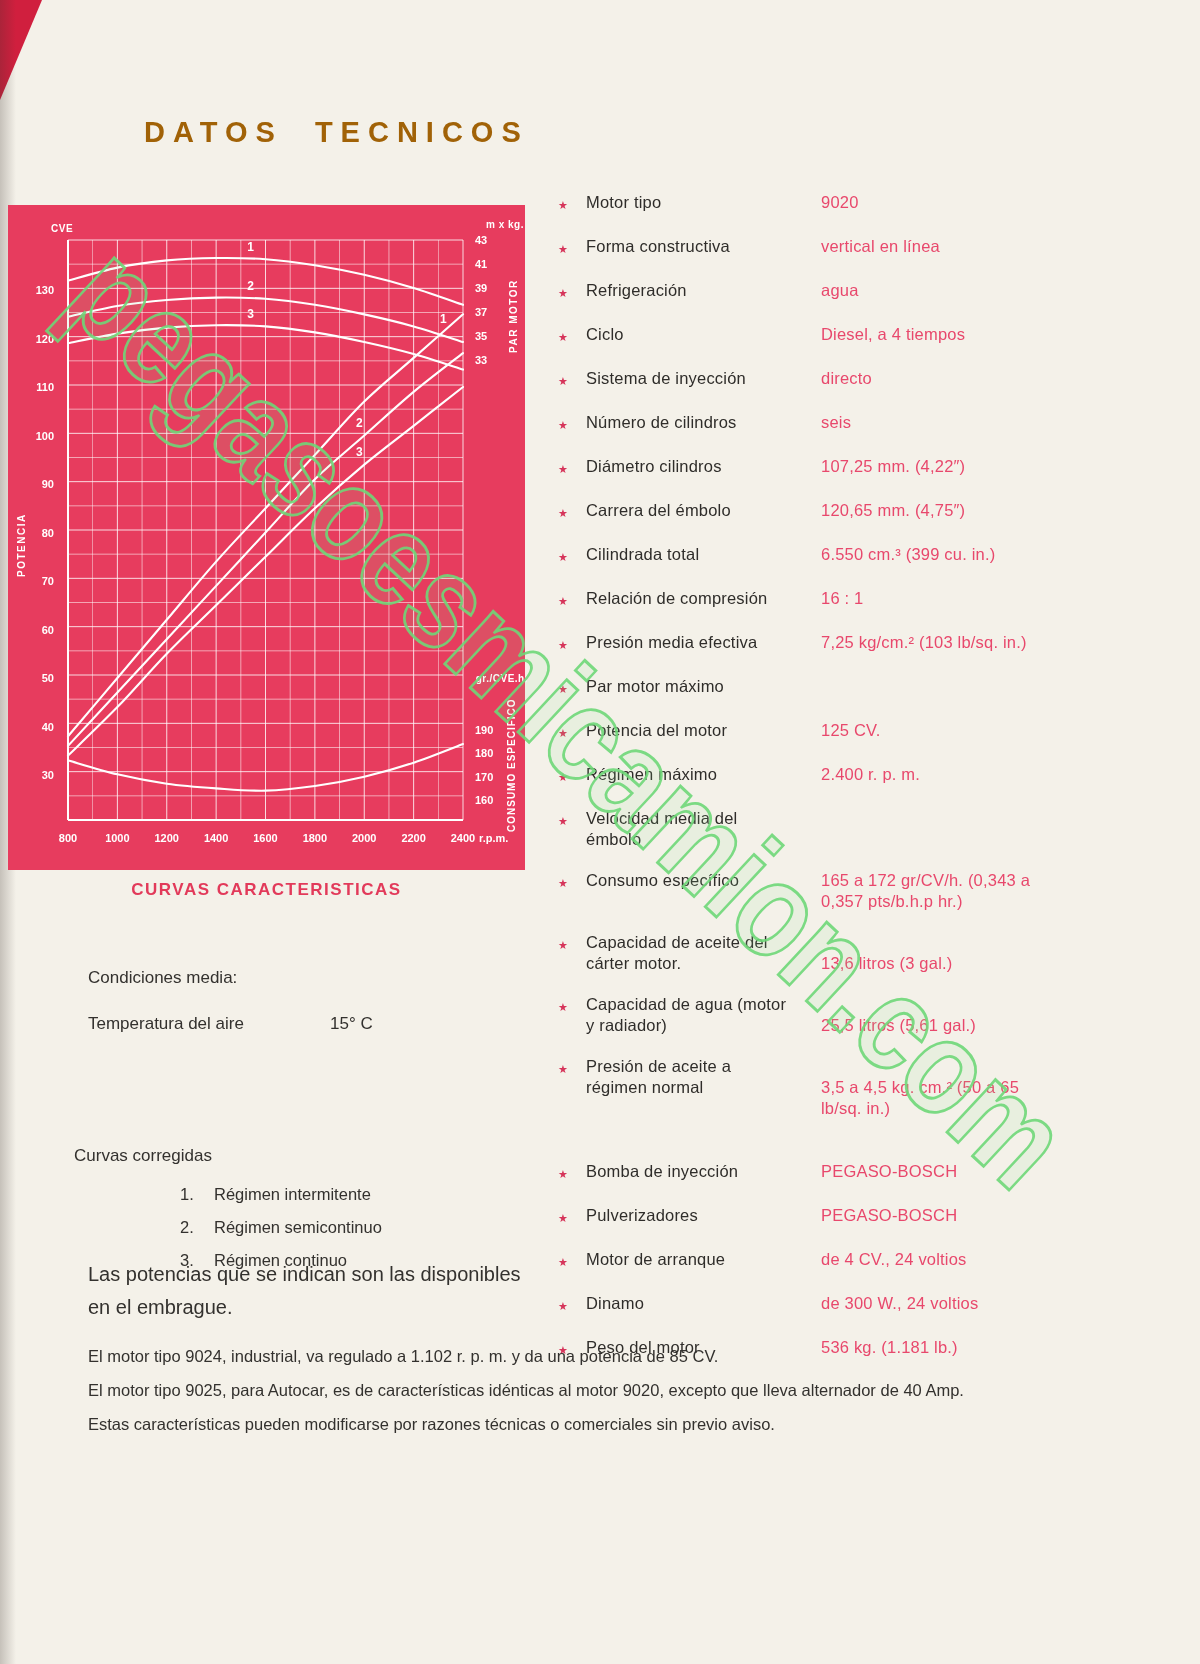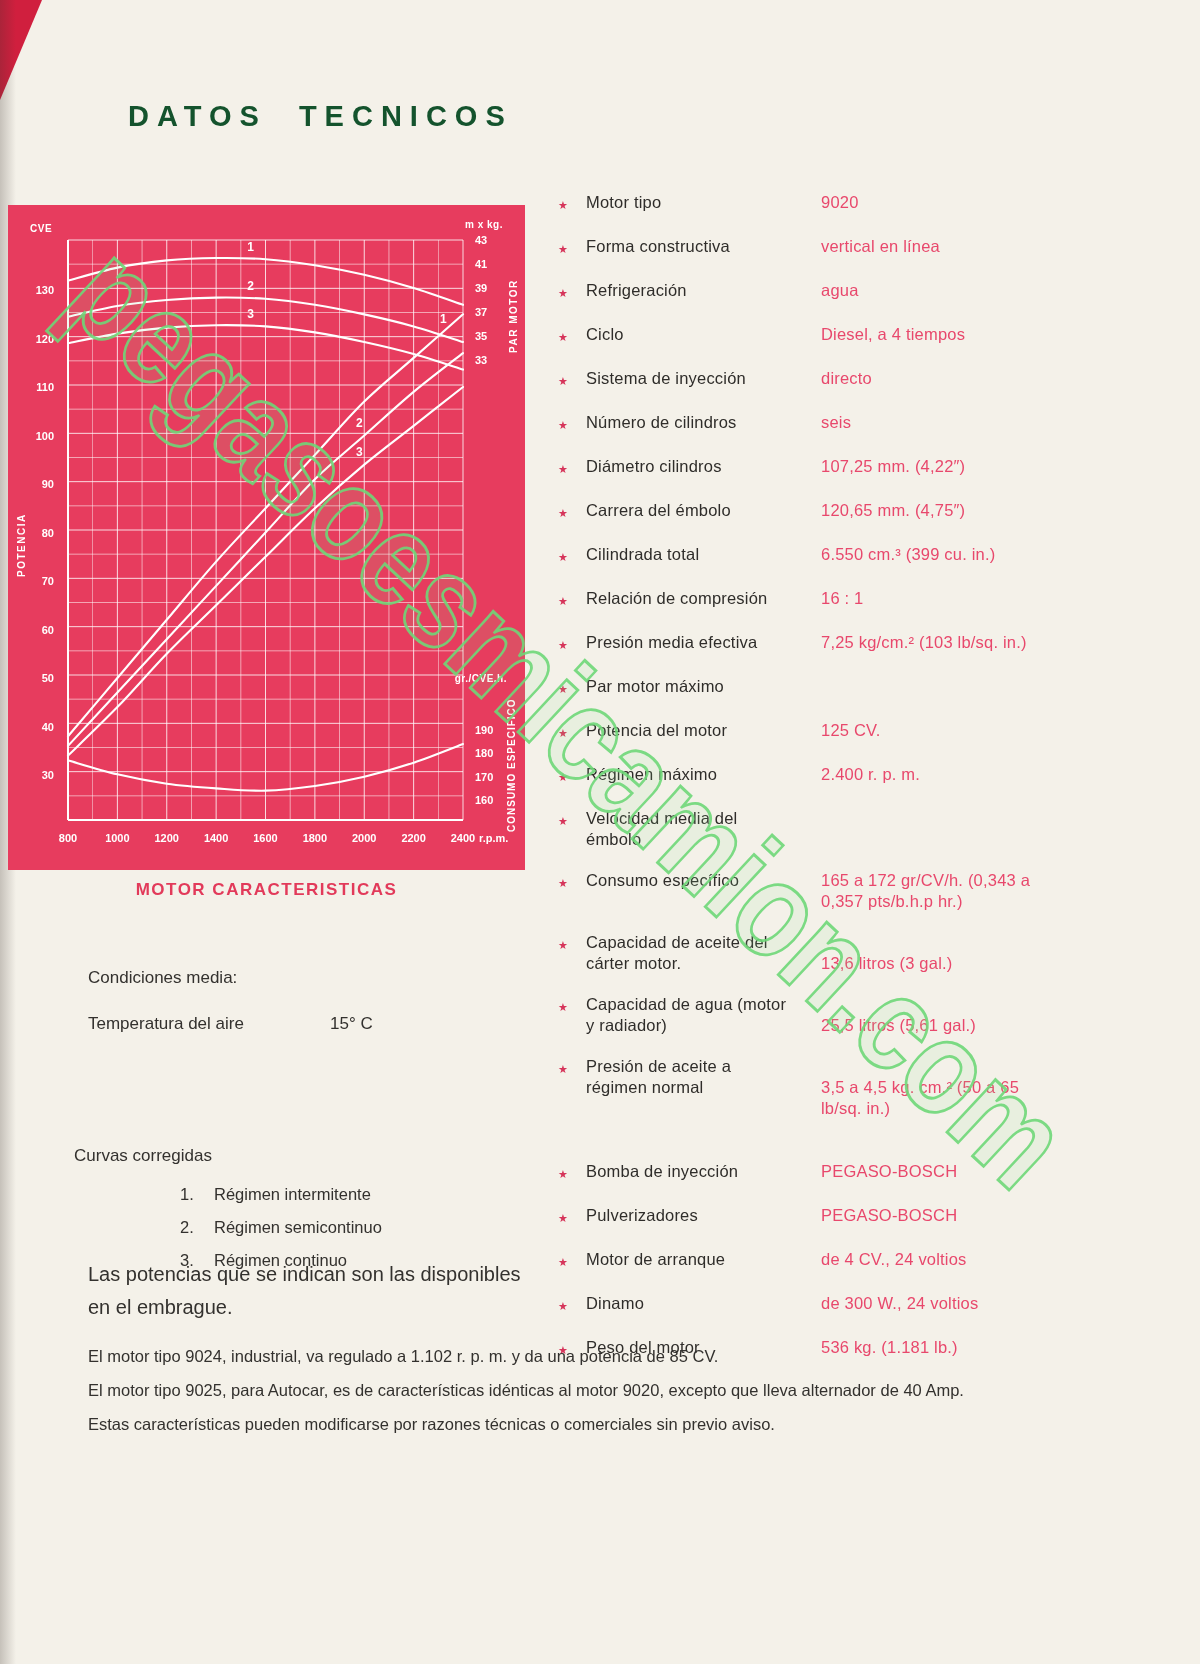--- a/index.html
+++ b/index.html
@@ -2,27 +2,27 @@
 <html><head>
 <meta charset="utf-8">
 <style>
   html,body{margin:0;padding:0;background:#d8d5ce;}
   .page{position:relative;width:1200px;height:1664px;background:#f4f1e9;overflow:hidden;
         font-family:"Liberation Sans",sans-serif;color:#33312e;}
   .edge-shade{position:absolute;left:0;top:0;width:16px;height:100%;
         background:linear-gradient(90deg,rgba(60,50,45,.25),rgba(60,50,45,0));pointer-events:none;}
   .corner-red{position:absolute;left:0;top:0;width:42px;height:100px;background:#d01f3e;
         clip-path:polygon(0 0,100% 0,0 100%);}
-  .title{position:absolute;left:128px;top:100px;margin:0;font-size:29px;font-weight:bold;
-        letter-spacing:8px;word-spacing:16px;color:#14532d;}
+  .title{position:absolute;left:128px;top:100px;margin:16px;font-size:29px;font-weight:bold;
+        letter-spacing:8px;word-spacing:16px;color:#a16207;}
 
   
   .chart{position:absolute;left:8px;top:205px;width:517px;height:665px;background:#e73c5e;}
   .chart svg{position:absolute;left:0;top:0;}
-  .ax{position:absolute;color:#fff;font-size:10px;font-weight:bold;letter-spacing:.5px;}
+  .ax{position:absolute;color:#fff;font-size:10px;font-weight:bold;letter-spacing:.5px;margin-left:21px;}
   #ax-cve{left:22px;top:18px;}
   #ax-mkg{left:457px;top:14px;}
   #ax-grcve{left:403px;top:468px;width:96px;text-align:right;}
   .vlabel{position:absolute;color:#fff;font-size:10px;font-weight:bold;letter-spacing:1.5px;
         writing-mode:vertical-rl;transform:rotate(180deg);}
   #vl-potencia{left:8px;top:262px;height:110px;}
   #vl-par{left:500px;top:48px;height:100px;}
   #vl-consumo{left:498px;top:482px;height:145px;letter-spacing:1px;}
   .chart-caption{position:absolute;left:8px;top:880px;width:517px;text-align:center;
         font-size:17px;font-weight:bold;letter-spacing:1.5px;color:#e23a5a;}
@@ -159,21 +159,21 @@
         <text x="471" y="637" fill="#fff" font-size="11" font-weight="bold" text-anchor="start">r.p.m.</text>
       </svg>
     <div class="ax" id="ax-cve">CVE</div>
     <div class="ax" id="ax-mkg">m x kg.</div>
     <div class="ax" id="ax-grcve">gr./CVE.h.</div>
     <div class="vlabel" id="vl-potencia">POTENCIA</div>
     <div class="vlabel" id="vl-par">PAR MOTOR</div>
     <div class="vlabel" id="vl-consumo">CONSUMO ESPECIFICO</div>
   </div>
 
-  <div class="chart-caption">MOTOR CARACTERISTICAS</div>
+  <div class="chart-caption">CURVAS CARACTERISTICAS</div>
 
   <div class="cond-heading">Condiciones media:</div>
   <div class="cond-rows">
     <div class="cond-row">
       <span class="cond-label">Temperatura del aire</span>
       <span class="cond-value">15° C</span>
     </div>
   </div>
 
   <div class="legend-heading">Curvas corregidas</div>

